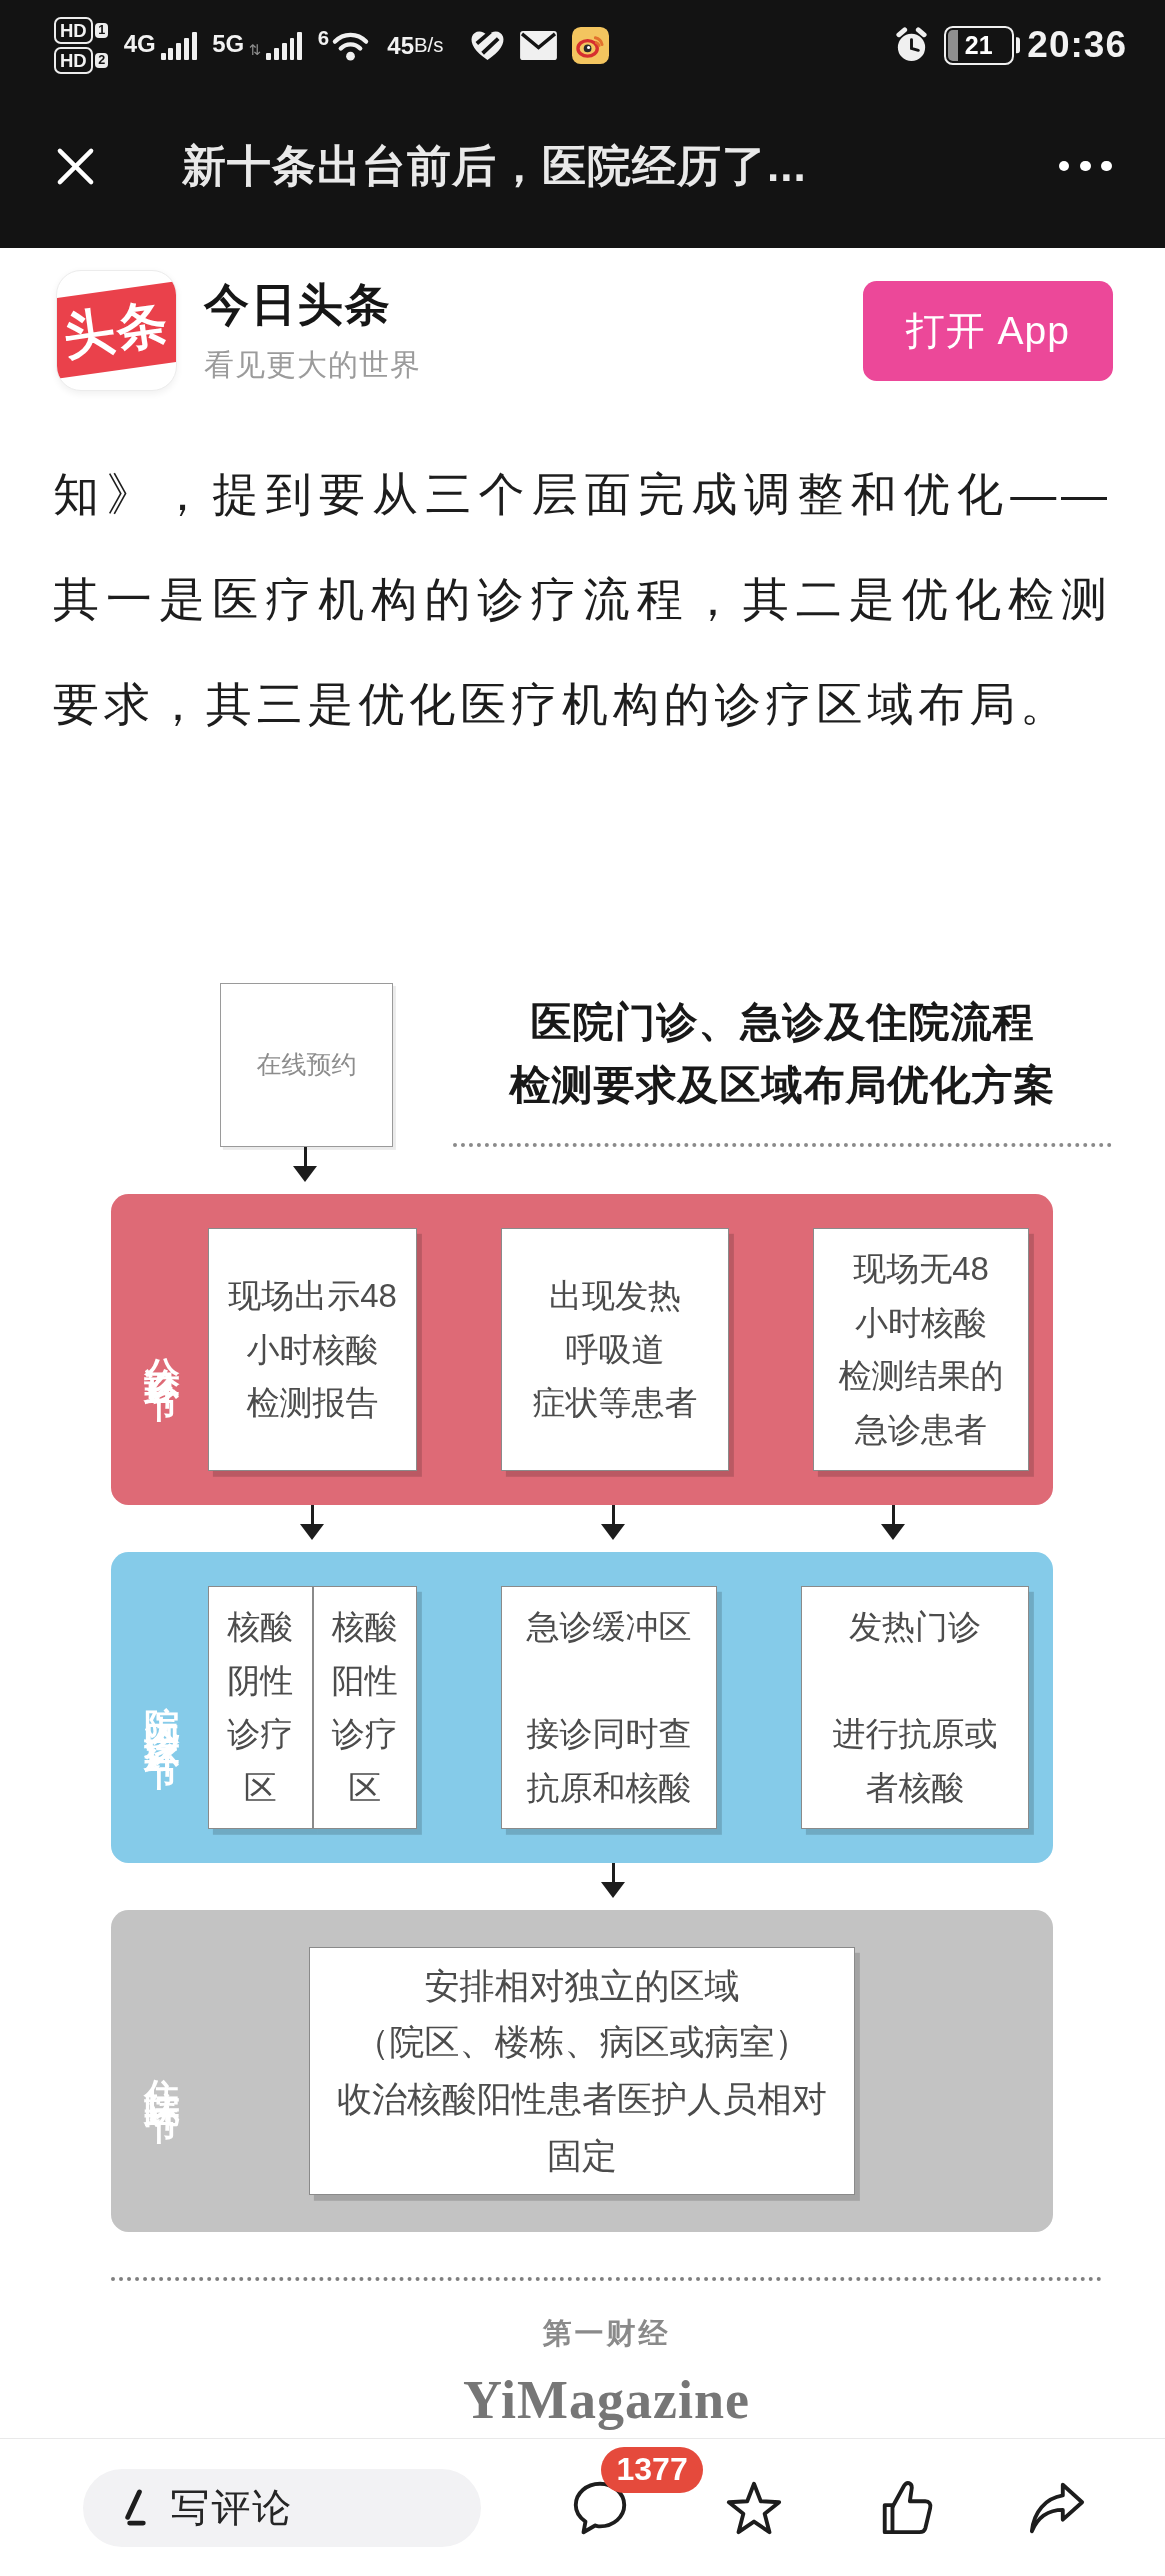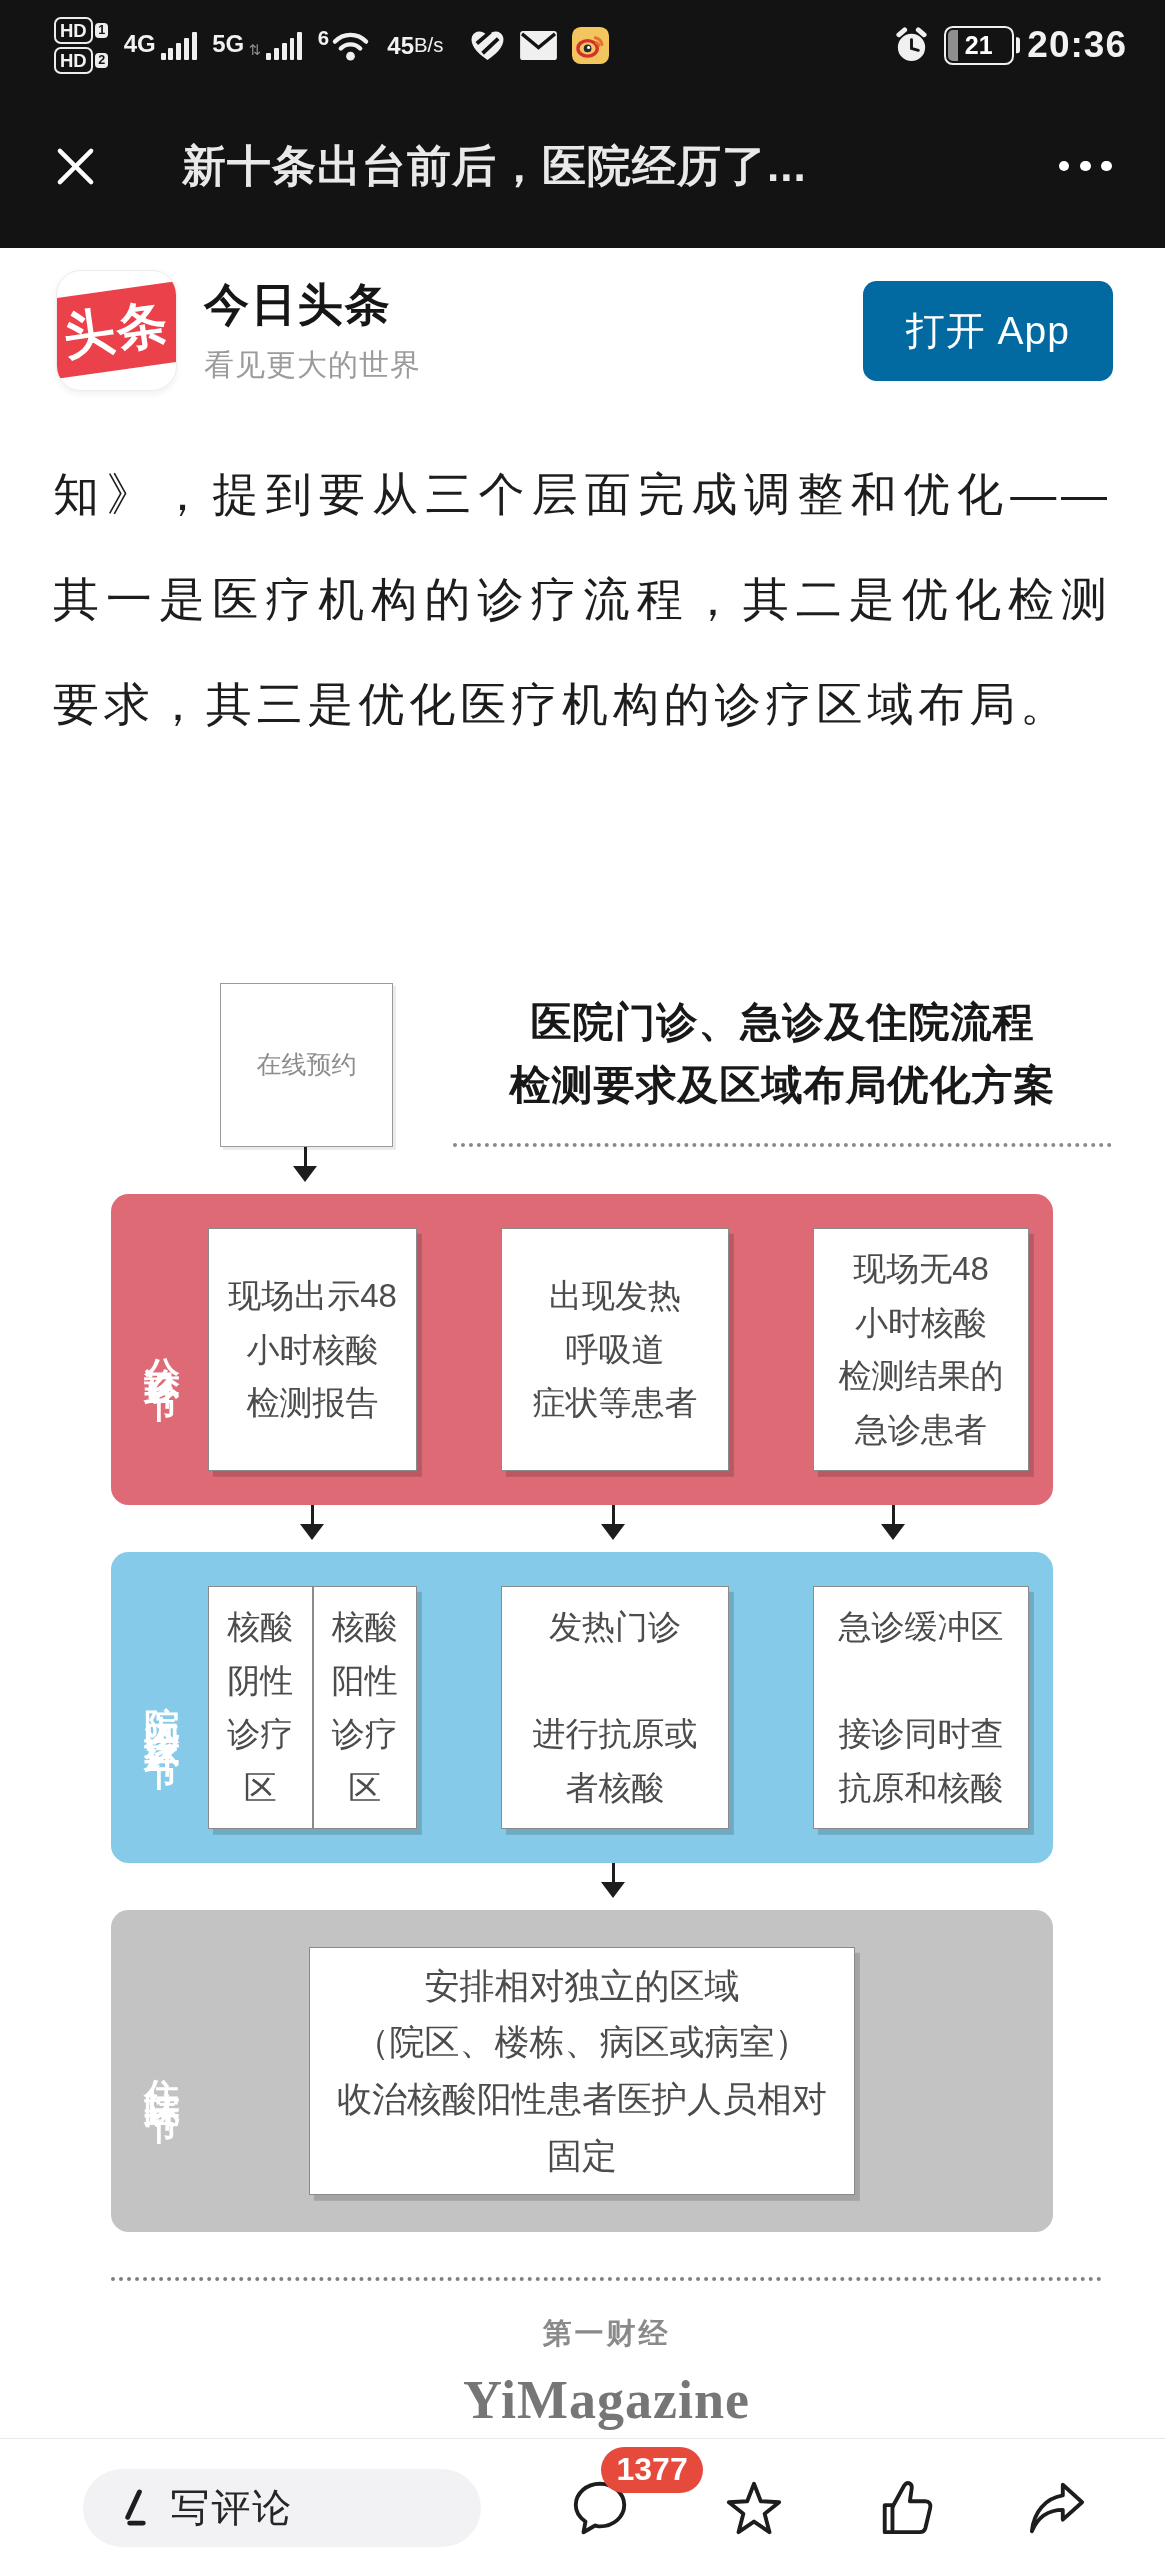--- a/index.html
+++ b/index.html
@@ -186,21 +186,21 @@
   </div>
 
   <div class="tt-header">
     <div class="tt-logo">
       <div class="slab" style="background-color: rgb(234, 65, 75);">头条</div>
     </div>
     <div class="tt-meta">
       <div class="tt-name">今日头条</div>
       <div class="tt-tag">看见更大的世界</div>
     </div>
-    <button class="open-app" style="background-color: #0369a1;"><span>打开 App</span></button>
+    <button class="open-app" style="background-color: #ec4899;"><span>打开 App</span></button>
   </div>
 
   <div class="article">知》，提到要从三个层面完成调整和优化——其一是医疗机构的诊疗流程，其二是优化检测要求，其三是优化医疗机构的诊疗区域布局。</div>
 
   <div class="diagram">
     <div class="flow-row1">
       <div class="start-box">在线预约</div>
       <div class="flow-title">医院门诊、急诊及住院流程
 检测要求及区域布局优化方案</div>
     </div>
@@ -232,28 +232,28 @@
 
     <div class="band treat" style="background-color: rgb(133, 203, 233);">
       <div class="band-label">院内诊疗环节</div>
       <div class="band-boxes">
         <div class="col stack w1">
           <div class="wbox">核酸
 阴性诊疗区</div>
           <div class="wbox">核酸
 阳性诊疗区</div>
         </div>
+        <div class="wbox tall w3">急诊缓冲区
+
+接诊同时查
+抗原和核酸</div>
         <div class="wbox tall w2">发热门诊
 
 进行抗原或
 者核酸</div>
-        <div class="wbox tall w3">急诊缓冲区
-
-接诊同时查
-抗原和核酸</div>
       </div>
     </div>
 
     <div class="arrow-gap">
       <div class="arrow" style="left:559px;"></div>
     </div>
 
     <div class="band" style="padding: 37px 24px; background-color: rgb(195, 195, 195);">
       <div class="band-label">住院环节</div>
       <div class="hosp-box">安排相对独立的区域

